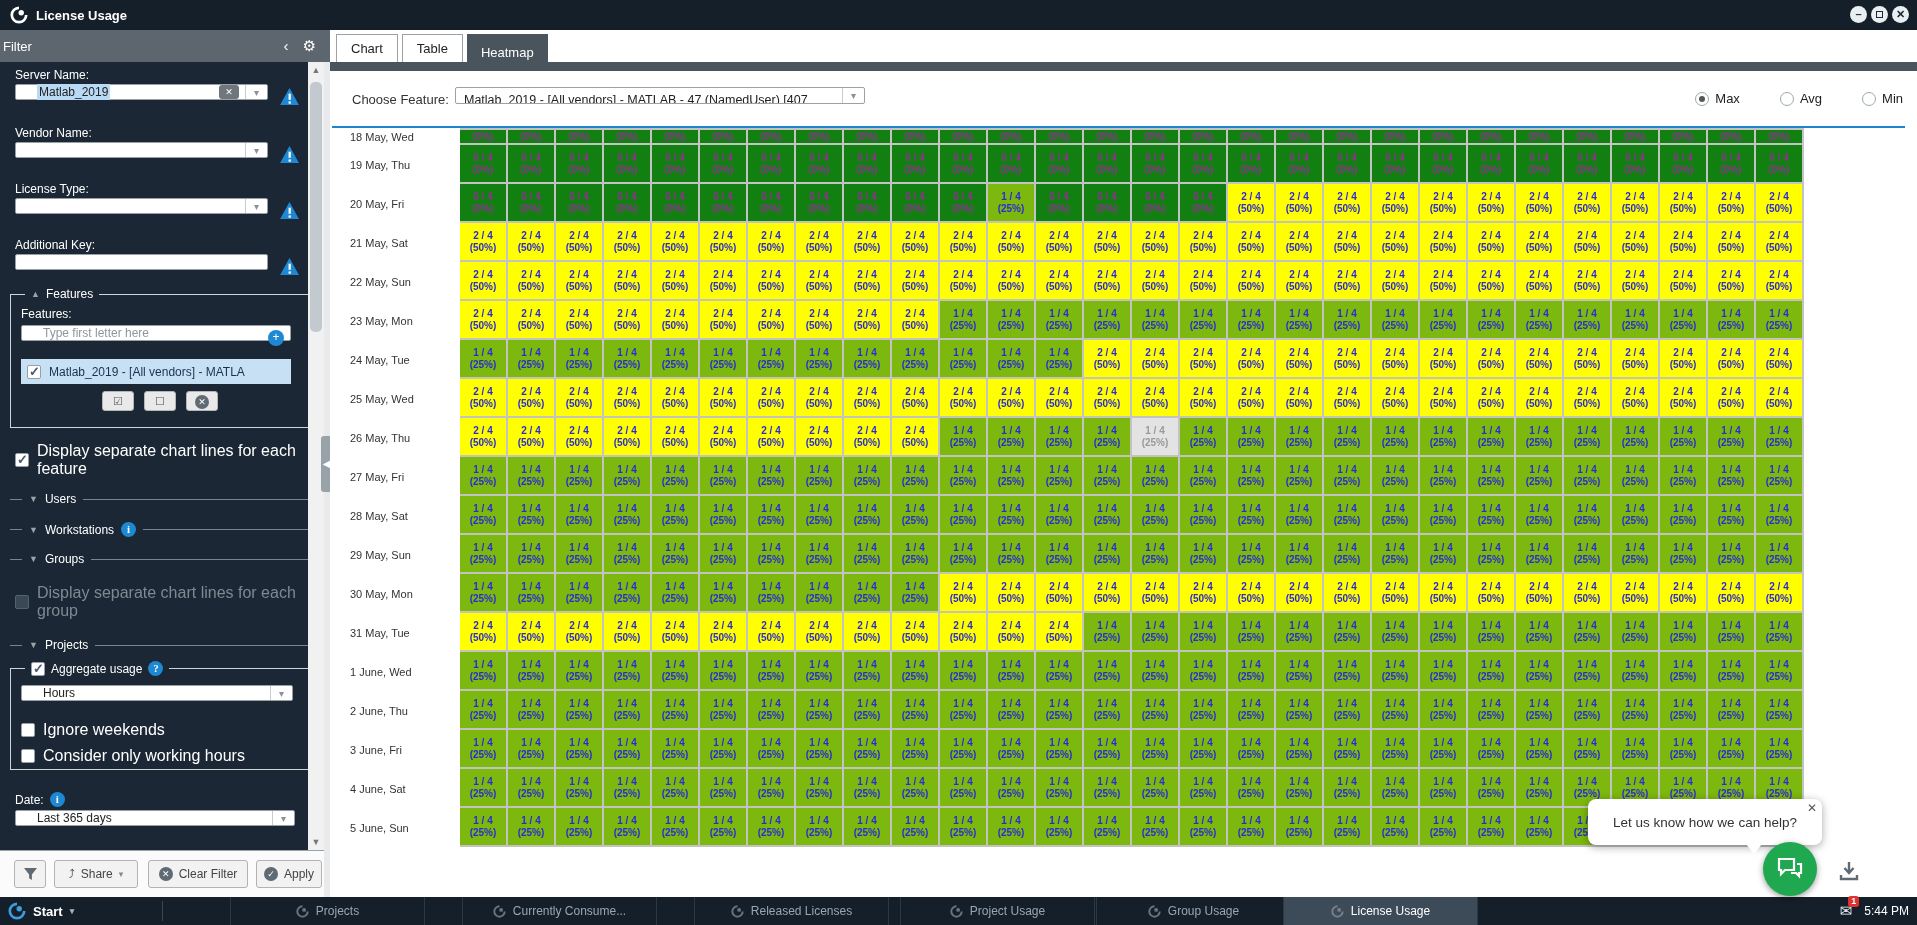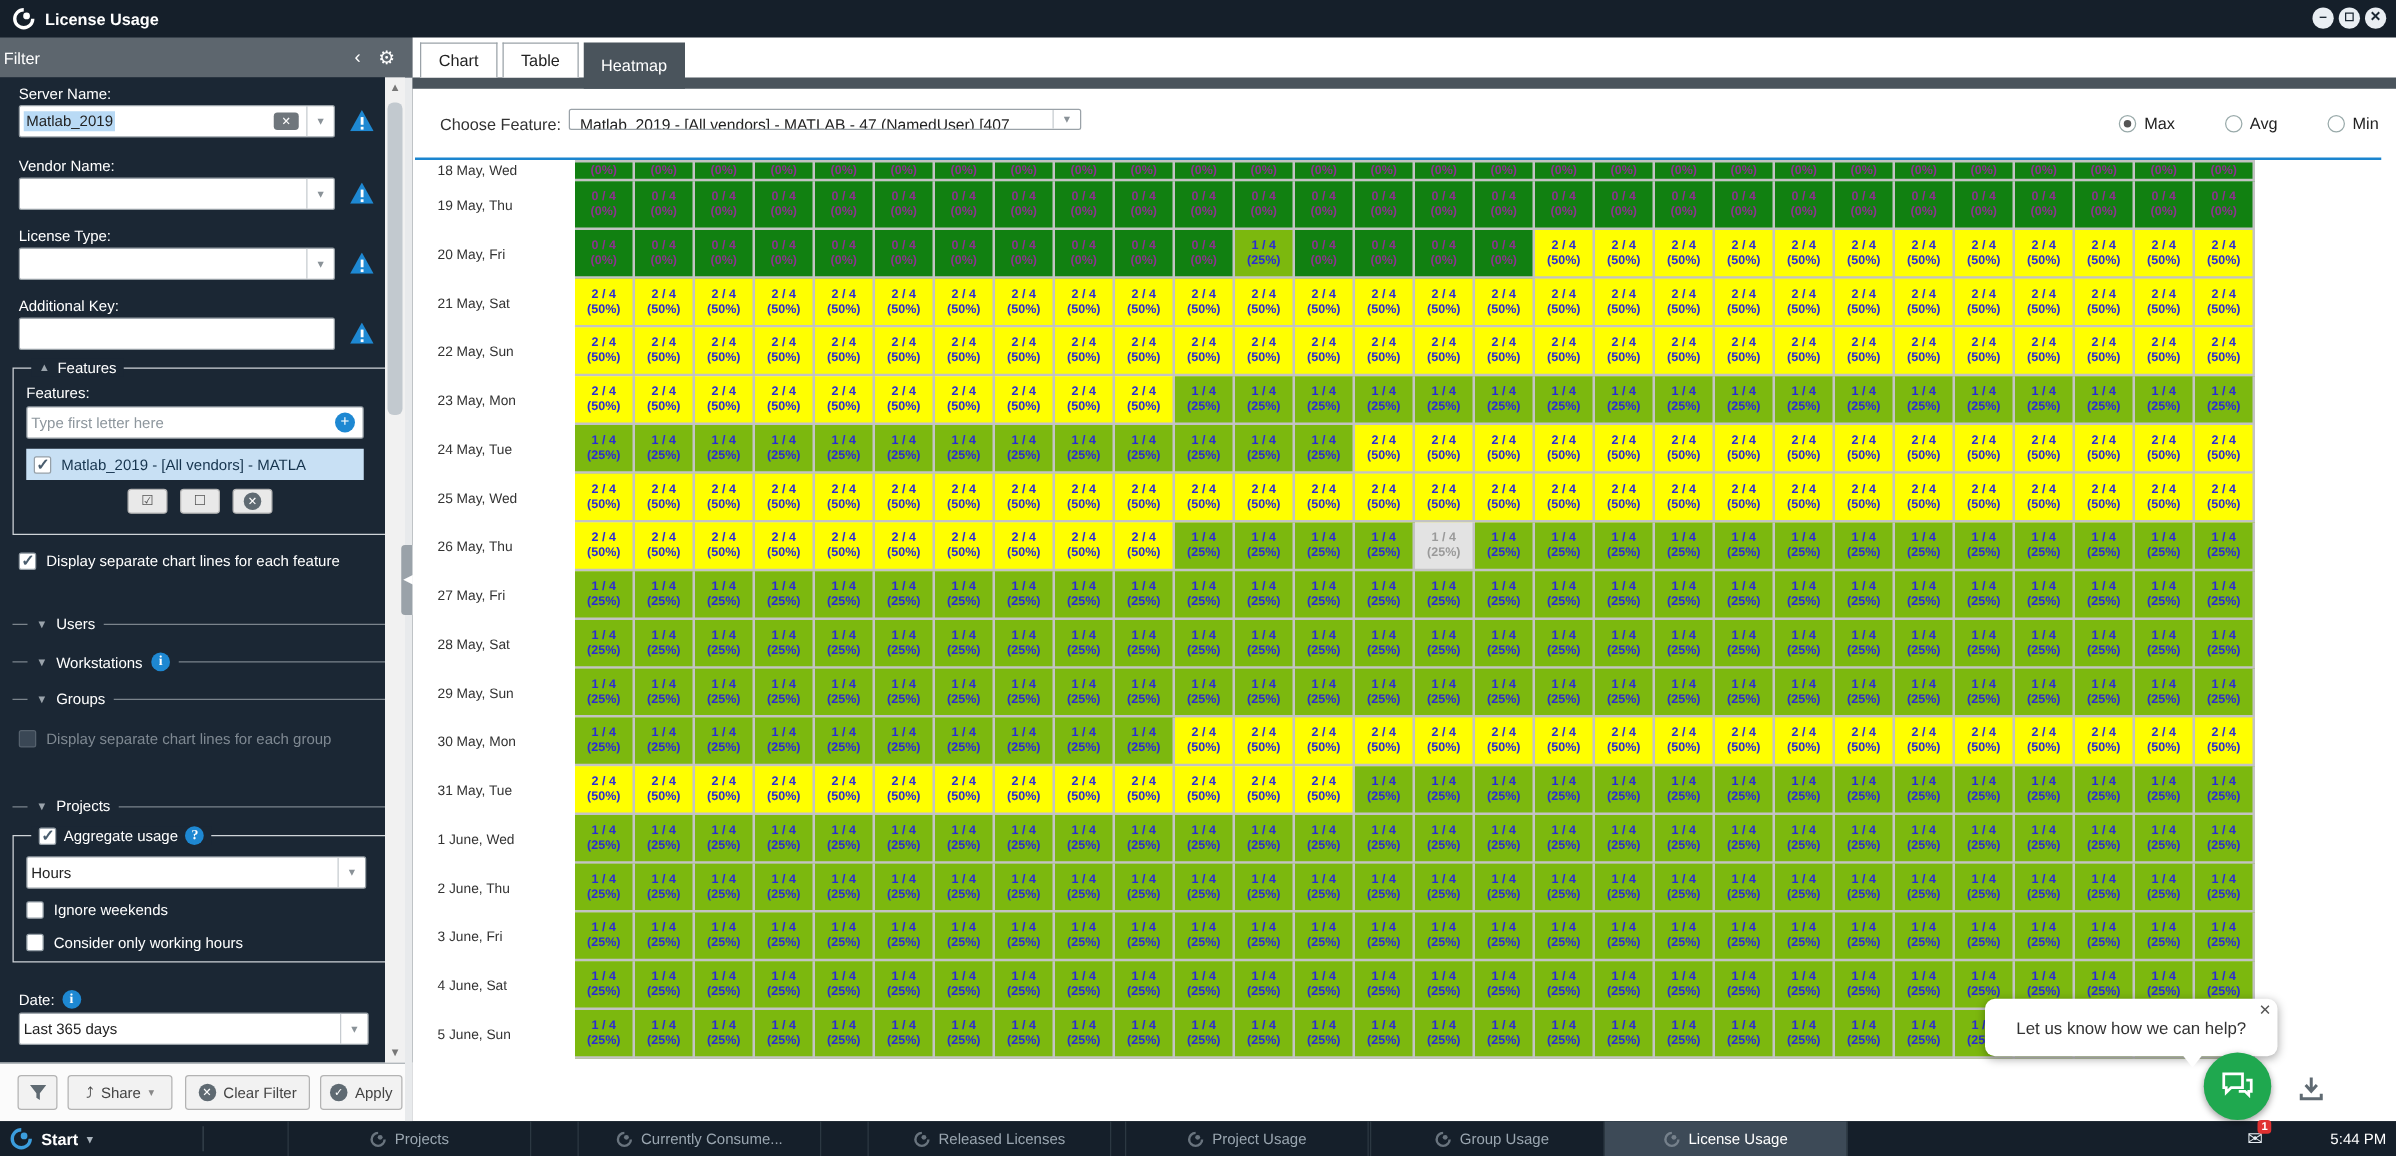--- a/index.html
+++ b/index.html
@@ -19,23 +19,23 @@
 
   
   .filterbar { position:absolute; left:0; top:30px; width:330px; height:32px; background:#5d666e;
     color:#fff; display:flex; align-items:center; }
   .filterbar .ftitle { margin-left:3px; font-size:13px; }
   .filterbar .ficons { position:absolute; right:14px; display:flex; gap:14px; font-size:15px; }
   .filterbar .ficons span { cursor:pointer; }
 
   .filterbody { position:absolute; left:0; top:62px; width:330px; height:788px; background:#1b2734; }
   .f-label { position:absolute; left:15px; color:#fff; font-size:12px; }
-  .f-input { position:absolute; left:15px; width:253px; height:26px; background:#fff;
+  .f-input { position:absolute; left:15px; width:253px; height:16px; background:#fff;
     border:1px solid #98a0a6; border-radius:2px; font-size:12px; color:#222;
-    display:flex; align-items:center; padding-left:3px; }
+    display:flex; align-items:center; padding-left:21px; }
   .f-select { cursor:pointer; }
   .dd-arr { position:absolute; right:0; top:0; width:22px; height:100%; border-left:1px solid #c6cbd0;
     display:flex; align-items:center; justify-content:center; color:#8a9298; font-size:10px; }
   .warn { position:absolute; left:280px; width:19px; height:17px; }
   .selhl { background:#b9daf5; padding:1px 2px; }
   .clearx { position:absolute; right:28px; width:20px; height:14px; background:#6f767c; border-radius:3px;
     color:#fff; font-size:9px; line-height:14px; text-align:center; cursor:pointer; }
 
   .gbox { position:absolute; left:10px; width:300px; border:1px solid #cfd4d8; }
   .gbox .legend { position:absolute; top:-8px; left:14px; background:#1b2734; padding:0 6px;
@@ -47,22 +47,22 @@
     display:flex; align-items:center; font-size:12px; color:#16344e; cursor:pointer; }
   .flist-item .cbx { margin:0 8px 0 6px; }
   .fbtns { position:absolute; left:0; top:96px; width:100%; display:flex; justify-content:center; gap:10px; }
   .sbtn { width:32px; height:20px; background:#e9e9e9; border:1px solid #b5b5b5; border-radius:3px;
     font-size:11px; color:#555; text-align:center; line-height:18px; cursor:pointer; }
   .cbx { display:inline-block; width:14px; height:14px; background:#fff; border:1px solid #96a0a8;
     border-radius:2px; position:relative; flex:none; cursor:pointer; }
   .cbx.on::after { content:"\2713"; position:absolute; left:1px; top:-2px; color:#4a5d6e;
     font-size:13px; font-weight:bold; }
   .cbx.dis { background:#3a4755; border-color:#55616d; }
-  .cbrow { position:absolute; left:15px; display:flex; gap:8px;
-    color:#fff; font-size:12px; }
+  .cbrow { position:absolute; left:15px; display:flex; align-items:center; gap:8px;
+    color:#fff; font-size:16px; }
   .cbrow.gray { color:#7f8992; }
   .sect { position:absolute; left:10px; right:12px; display:flex; align-items:center;
     color:#fff; font-size:12px; gap:7px; }
   .sect .dash { width:12px; border-top:1px solid #7b848c; }
   .sect .line { flex:1; border-top:1px solid #7b848c; }
   .sect .arr { color:#9aa3ab; font-size:9px; }
   .inf { display:inline-block; width:15px; height:15px; border-radius:50%; background:#1e88d2;
     color:#fff; font-size:11px; font-weight:bold; text-align:center; line-height:15px;
     font-family:"Liberation Serif", serif; }
 
@@ -143,21 +143,21 @@
   .task { position:absolute; top:0; height:28px; width:195px; display:flex; align-items:center;
     justify-content:center; gap:7px; color:#9aa6b0; font-size:12px;
     border-left:1px solid #2c3842; border-right:1px solid #2c3842; cursor:pointer;
     white-space:nowrap; overflow:hidden; }
   .task.active { background:#3d4a57; color:#fff; }
   .task .ticon { opacity:.7; flex:none; }
   .tb-right { position:absolute; right:8px; top:0; height:28px; display:flex; align-items:center; gap:12px; }
   .mail { position:relative; color:#e8eef3; font-size:15px; cursor:pointer; }
   .mail .badge { position:absolute; right:-7px; top:-6px; background:#e03131; color:#fff;
     font-size:9px; font-weight:bold; border-radius:3px; padding:0 3px; line-height:11px; }
-  .clock { color:#fff; font-size:12px;margin-left:42px; }
+  .clock { color:#fff; font-size:12px; }
 </style>
 </head>
 <body>
 
 <div id="app">
 
   <div class="titlebar">
     <svg class="logo" viewBox="0 0 20 20">
       <path d="M10 2 a8 8 0 1 0 8 8" fill="none" stroke="#ffffff" stroke-width="3"></path>
       <circle cx="12.5" cy="7.5" r="3" fill="#ffffff"></circle>

